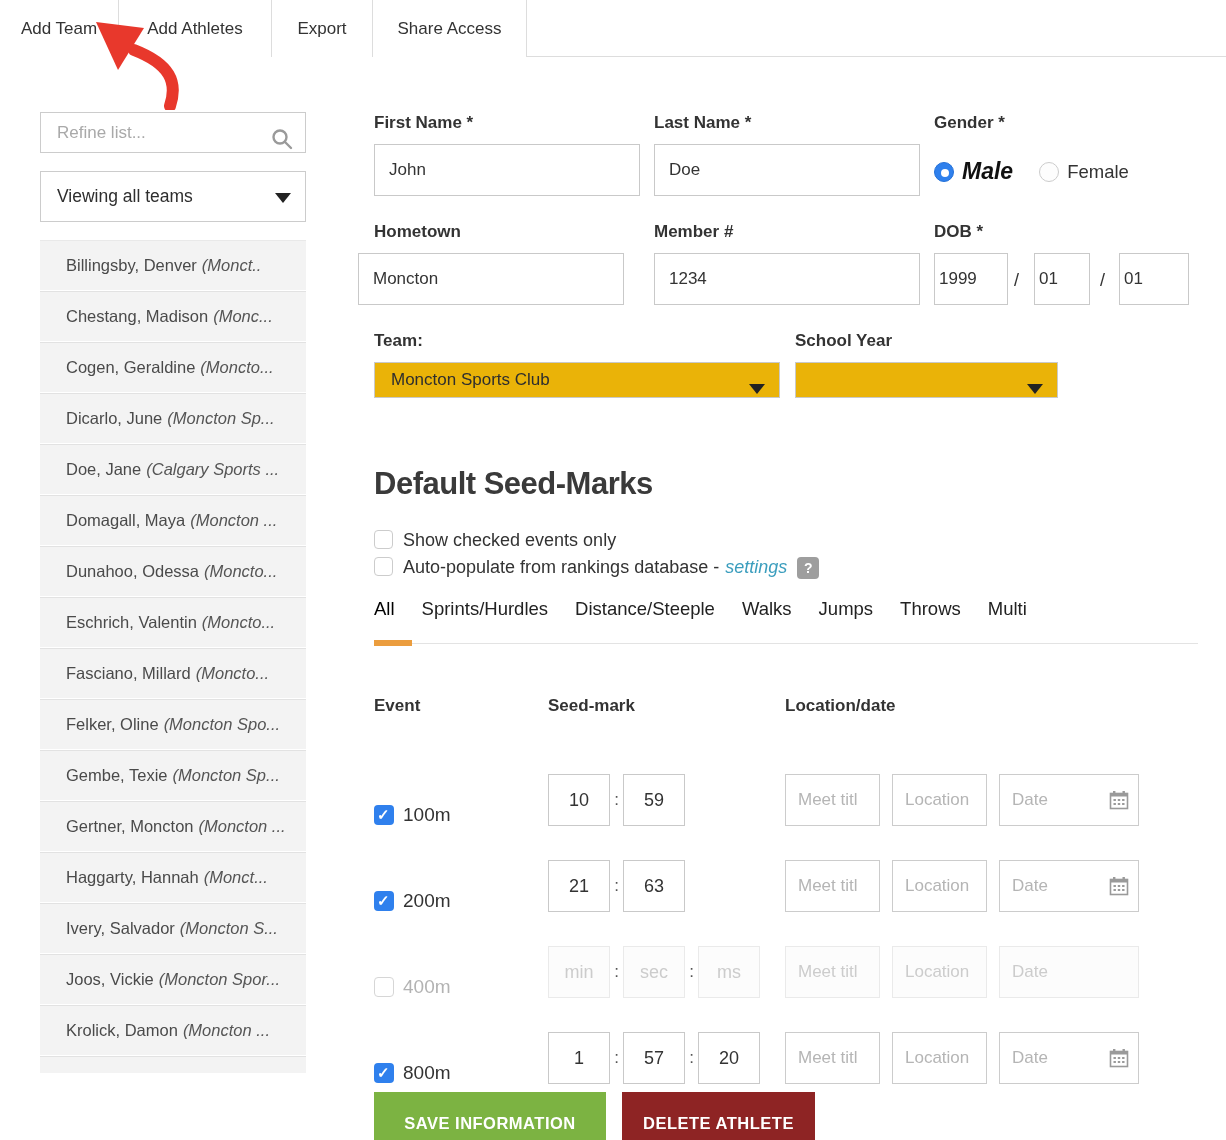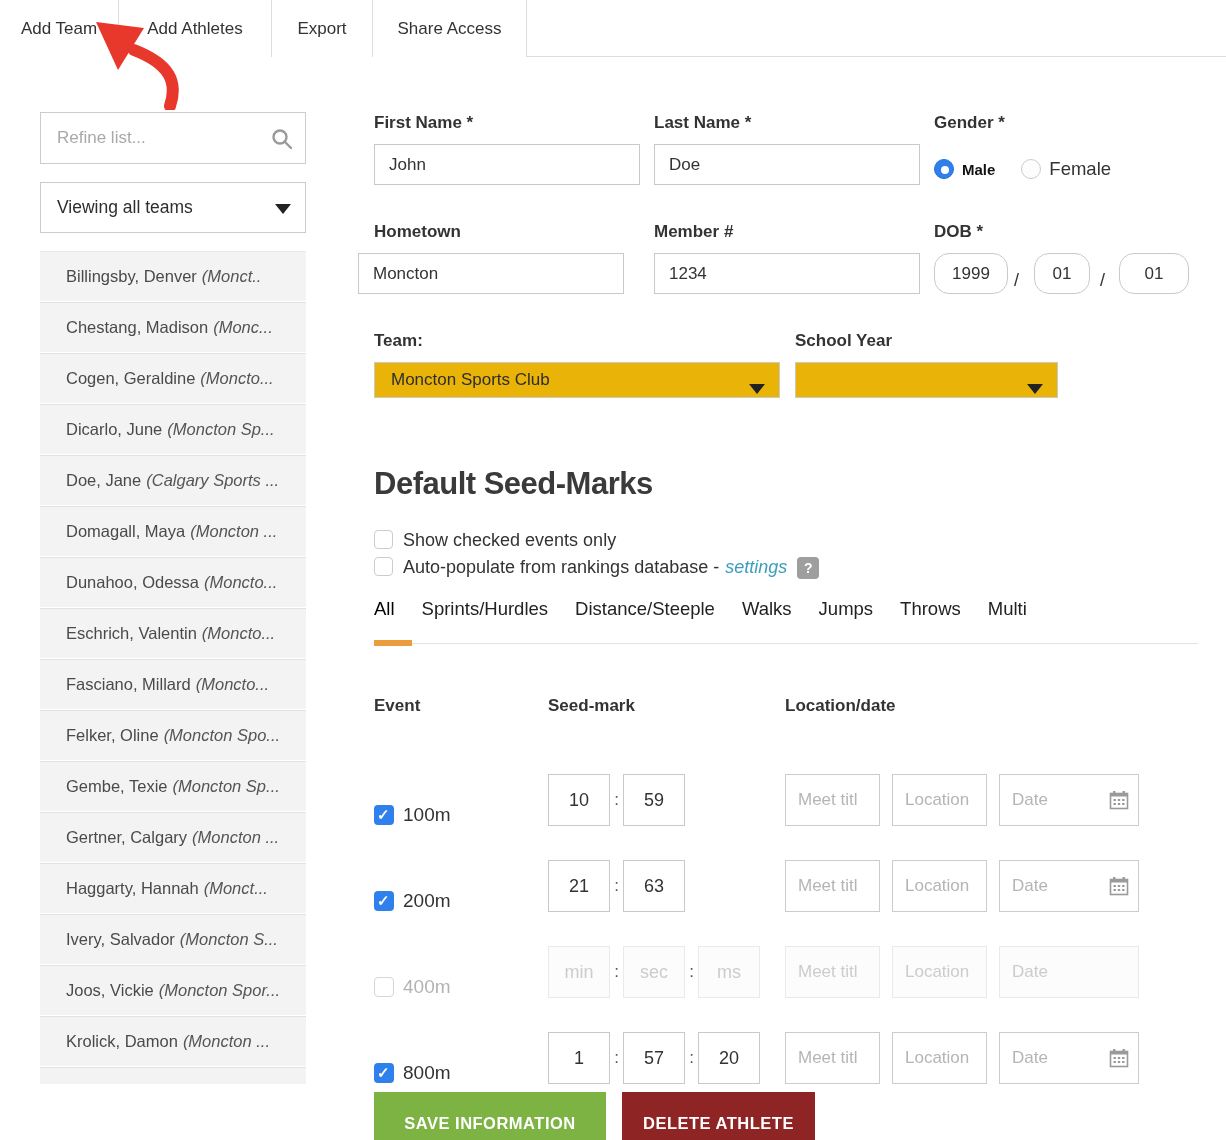--- a/index.html
+++ b/index.html
@@ -15,21 +15,21 @@
   .top-tab { height:57px; display:flex; align-items:center; justify-content:center;
              font-size:17px; color:#333; border-right:1px solid #ddd; cursor:pointer;
              background:#fff; }
   .top-tab.active { background:#e3e3e3; }
 
   
   .arrow-svg { position:absolute; left:82px; top:12px; width:138px; height:98px; z-index:5; pointer-events:none; }
 
   
   .sidebar { position:absolute; left:40px; top:112px; width:266px; }
-  .searchbox { position:relative; width:266px; height:52px; border:1px solid #ccc; background:#fff; }
+  .searchbox { position:relative; width:266px; height:41px; border:1px solid #ccc; background:#fff; }
   .searchbox input { width:100%; height:100%; border:0; outline:none; padding:0 40px 0 16px;
                      font-size:17px; color:#333; font-family:inherit; background:transparent; }
   .searchbox input::placeholder { color:#a9a9a9; }
   .search-ic { position:absolute; right:12px; top:15px; }
   .teamdrop { position:relative; margin-top:18px; width:266px; height:51px; border:1px solid #ccc;
               background:#fff; display:flex; align-items:center; padding:0 16px; font-size:17.5px;
               color:#2e2e2e; cursor:pointer; }
   .caret { position:absolute; right:14px; top:21px; width:0; height:0;
            border-left:8px solid transparent; border-right:8px solid transparent;
            border-top:10px solid #222; }
@@ -38,33 +38,33 @@
                  display:flex; align-items:center; padding-left:26px; font-size:16.5px; color:#4a4a4a;
                  cursor:pointer; white-space:nowrap; overflow:hidden; }
   .athlete-row:first-child { border-top:1px solid #e9e9e9; }
   .athlete-row.selected { background:#ddedf4; border-left:5px solid #4d9fbe; padding-left:23px;
                           height:52px; border-top:0; }
   .a-team { font-style:italic; color:#555; margin-left:5px; }
   .athlete-partial { height:17px; background:#f3f3f3; border-top:1px solid #e2e2e2; }
 
   
   .flabel { position:absolute; font-size:17px; font-weight:700; color:#333; }
-  .tinput { position:absolute; height:41px; border:1px solid #c9c9c9; background:#fff;
+  .tinput { position:absolute; height:52px; border:1px solid #c9c9c9; background:#fff;
             font-size:17px; color:#333; padding:0 14px; font-family:inherit; outline:none; }
-  .center { text-align:center; padding:0 4px;border-radius:15px; }
+  .center { padding:0 4px; }
   .slash { position:absolute; font-size:18px; color:#333; }
 
   .radio-group { position:absolute; left:934px; top:158px; display:flex; align-items:center; gap:26px; }
   .radio-item { display:flex; align-items:center; gap:8px; cursor:pointer; }
   .radio { width:20px; height:20px; border-radius:50%; position:relative; }
   .radio.on { background:#2f80ed; border:1px solid #2471d8; }
   .radio.on::after { content:""; position:absolute; left:6px; top:6px; width:8px; height:8px;
                      border-radius:50%; background:#fff; }
   .radio.off { background:#fdfdfd; border:1px solid #ccc; }
-  .radio-label-on { font-size:15px; font-weight:700; color:#111; }
+  .radio-label-on { font-size:23px; font-weight:700; color:#111;font-style:italic; }
   .radio-label-off { font-size:18.5px; color:#333; }
 
   .seldrop { position:absolute; height:36px; border:1px solid #c9c9c9; background:#eab308;
              display:flex; align-items:center; padding:0 16px; font-size:17px; color:#2e2e2e; cursor:pointer; }
 
   .section-title { position:absolute; left:374px; top:466px; font-size:31px; font-weight:700;
                    color:#3a3a3a; letter-spacing:-0.5px; }
 
   .opt-row { position:absolute; left:374px; display:flex; align-items:flex-start; gap:10px;
              font-size:18px; color:#333; }
@@ -196,21 +196,21 @@
     <span class="a-name">Felker, Oline</span>
     <span class="a-team">(Moncton Spo...</span>
   </div>
 
   <div class="athlete-row">
     <span class="a-name">Gembe, Texie</span>
     <span class="a-team">(Moncton Sp...</span>
   </div>
 
   <div class="athlete-row">
-    <span class="a-name">Gertner, Calgary</span>
+    <span class="a-name">Gertner, Moncton</span>
     <span class="a-team">(Moncton ...</span>
   </div>
 
   <div class="athlete-row">
     <span class="a-name">Haggarty, Hannah</span>
     <span class="a-team">(Monct...</span>
   </div>
 
   <div class="athlete-row">
     <span class="a-name">Ivery, Salvador</span>

